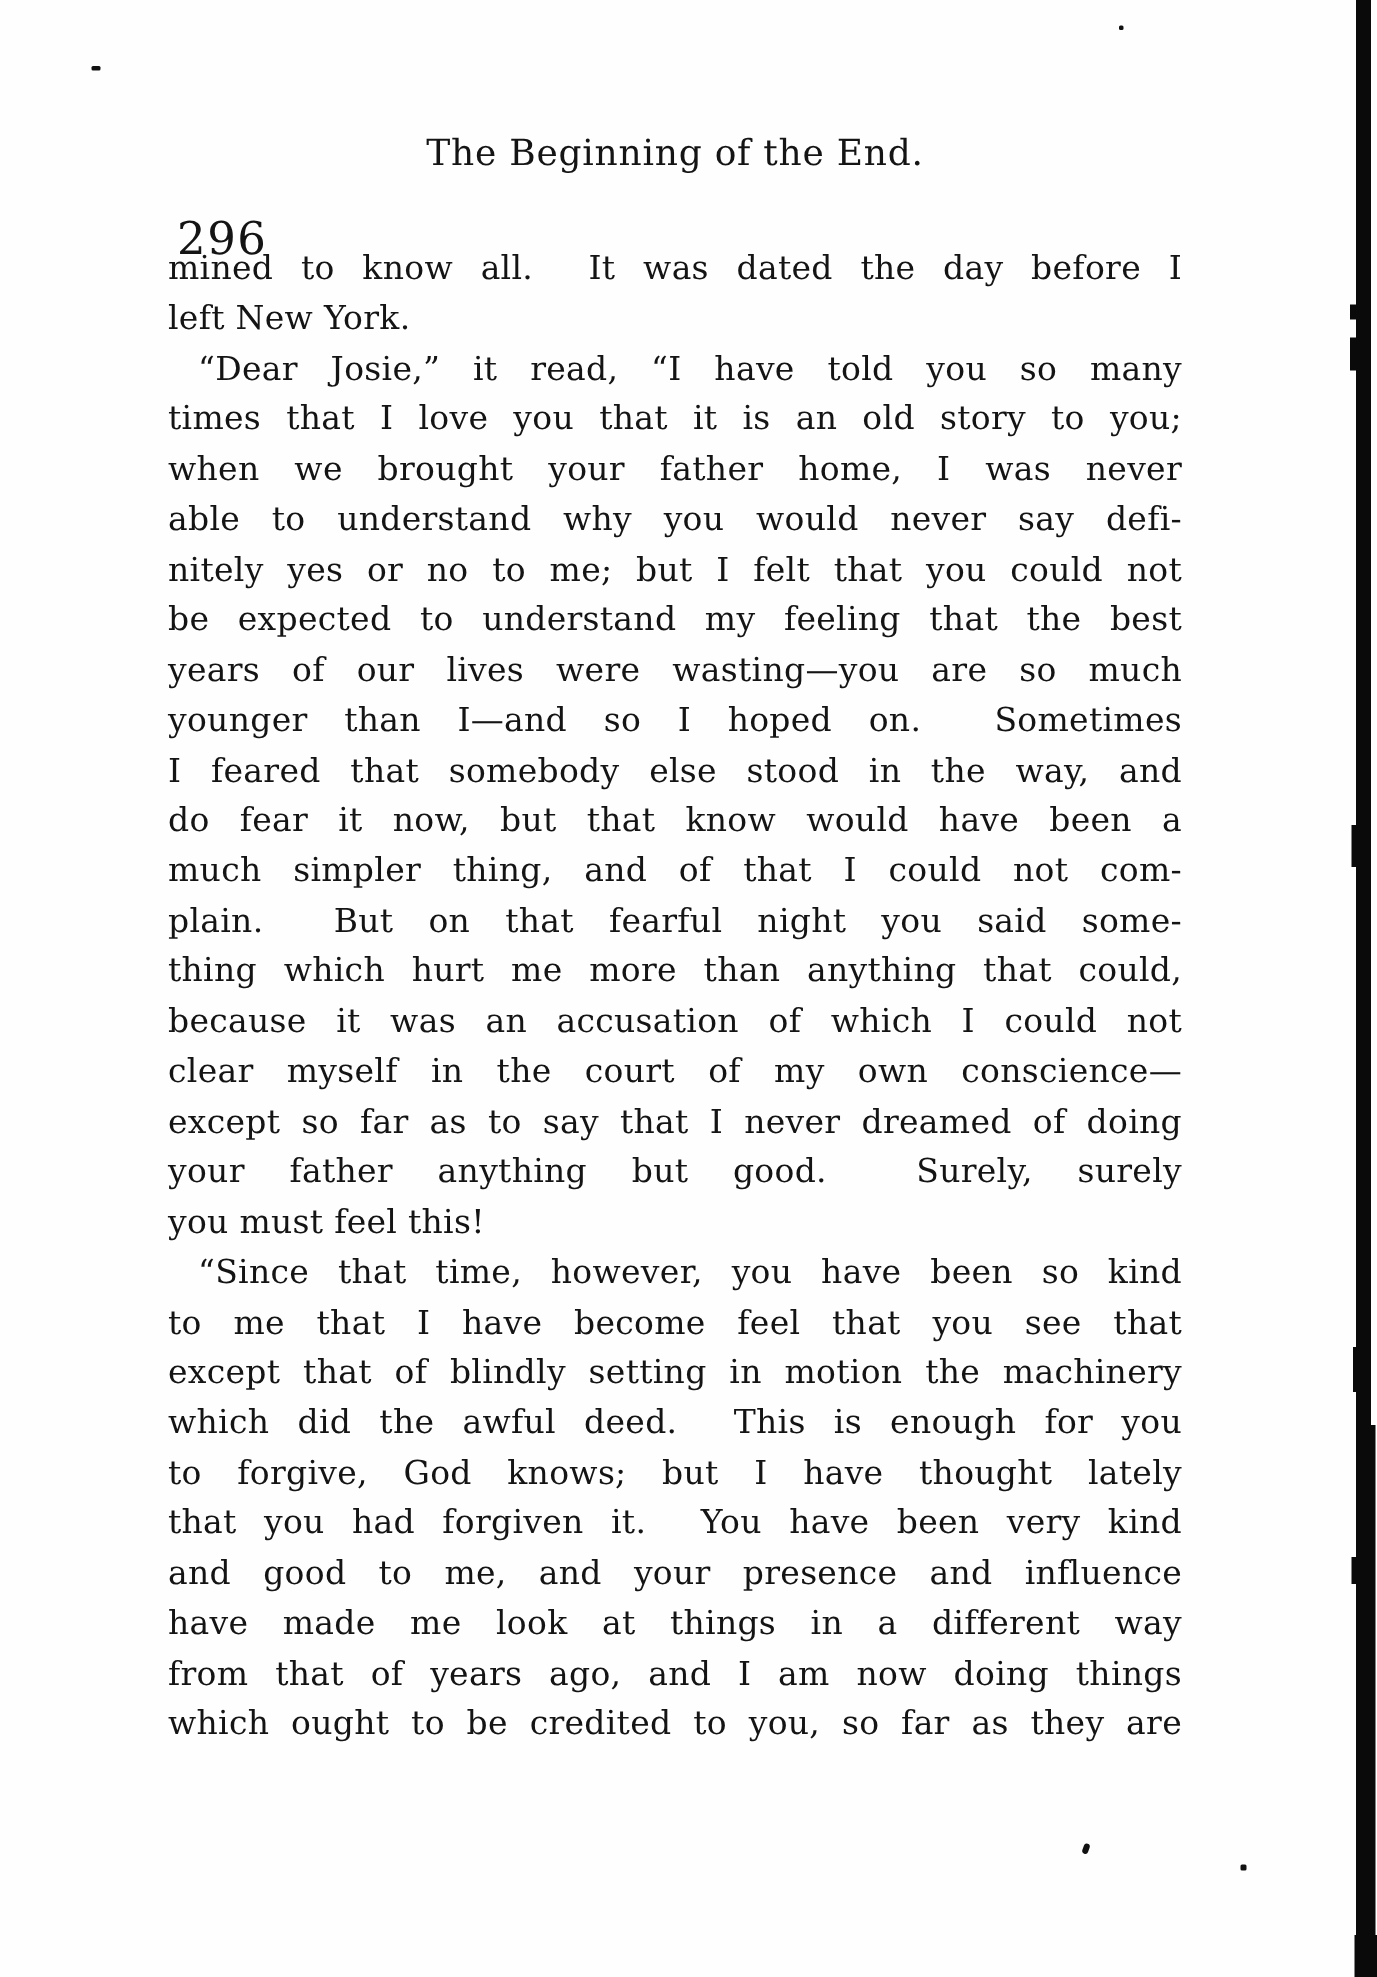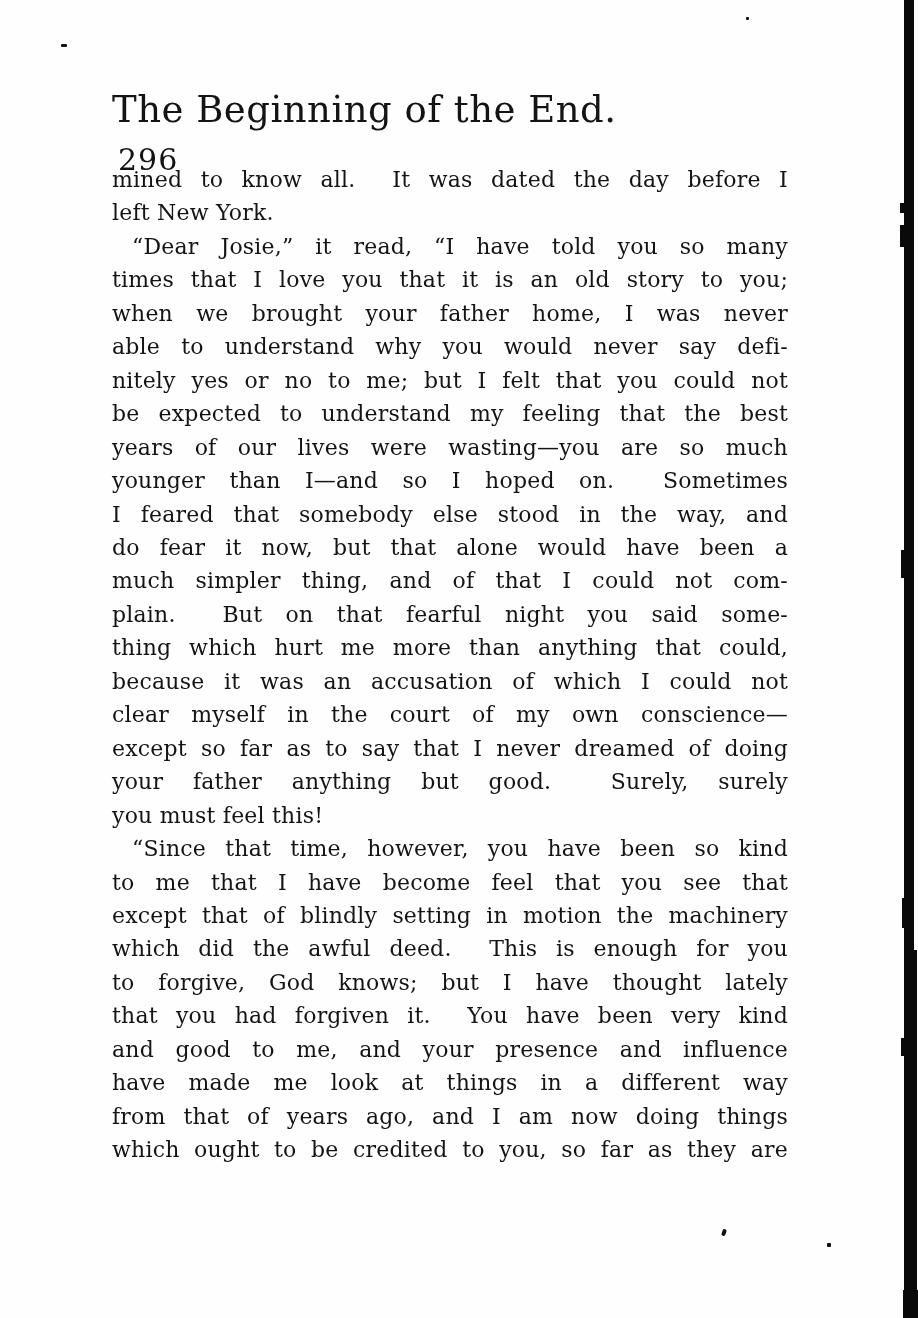--- a/index.html
+++ b/index.html
@@ -25,21 +25,22 @@
     top: 6px;
     font-size: 30px;
     letter-spacing: 1px;
     margin-top: 48px;
   }
   .running-title {
     position: absolute;
     left: 0;
     top: 0;
     width: 676px;
-    font-size: 37px;
+    text-align: center;
+    font-size: 24px;
     letter-spacing: 0.5px;
   }
   .body-text {
     position: absolute;
     left: 112px;
     top: 163px;
     width: 676px;
     font-size: 22px;
     line-height: 33.45px;
     letter-spacing: 0.2px;
@@ -95,21 +96,21 @@
       <div class="line no-just">left New York.</div>
       <div class="line indent">“Dear Josie,” it read, “I have told you so many</div>
       <div class="line">times that I love you that it is an old story to you;</div>
       <div class="line">when we brought your father home, I was never</div>
       <div class="line">able to understand why you would never say defi-</div>
       <div class="line">nitely yes or no to me; but I felt that you could not</div>
       <div class="line">be expected to understand my feeling that the best</div>
       <div class="line">years of our lives were wasting—you are so much</div>
       <div class="line">younger than I—and so I hoped on.&nbsp; Sometimes</div>
       <div class="line">I feared that somebody else stood in the way, and</div>
-      <div class="line">do fear it now, but that alone would have been a</div>
+      <div class="line">do fear it now, but that know would have been a</div>
       <div class="line">much simpler thing, and of that I could not com-</div>
       <div class="line">plain.&nbsp; But on that fearful night you said some-</div>
       <div class="line">thing which hurt me more than anything that could,</div>
       <div class="line">because it was an accusation of which I could not</div>
       <div class="line">clear myself in the court of my own conscience—</div>
       <div class="line">except so far as to say that I never dreamed of doing</div>
       <div class="line">your father anything but good.&nbsp; Surely, surely</div>
       <div class="line no-just">you must feel this!</div>
       <div class="line indent">“Since that time, however, you have been so kind</div>
       <div class="line">to me that I have become feel that you see that</div>

